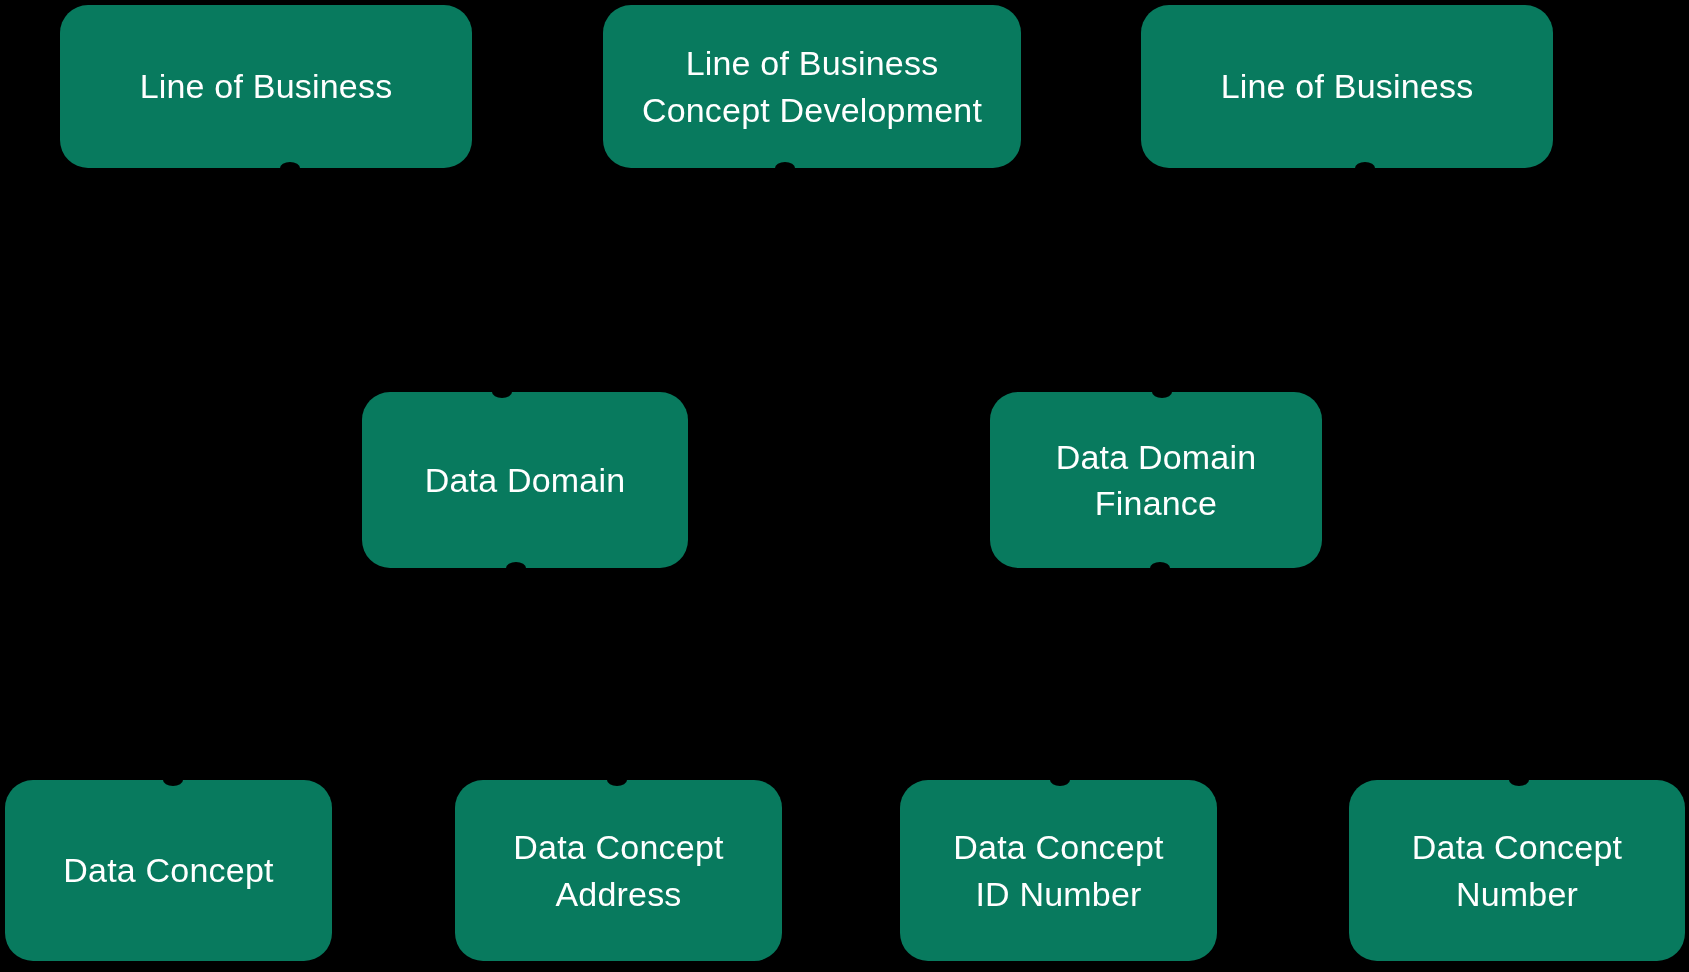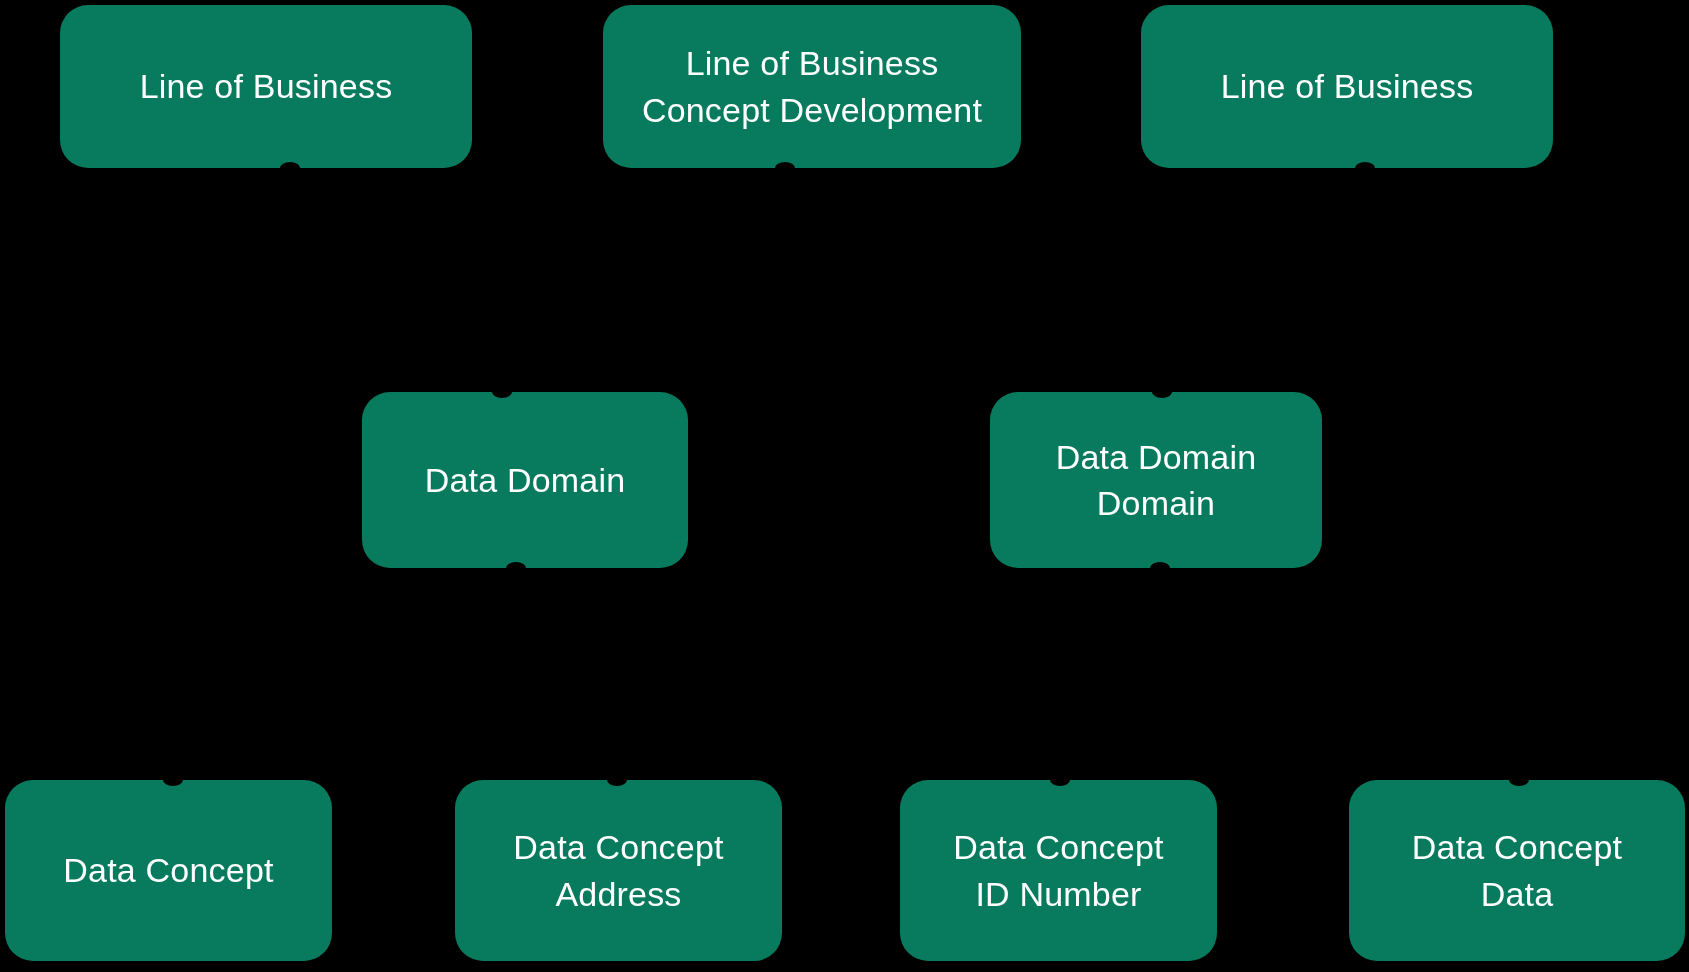--- a/index.html
+++ b/index.html
@@ -80,21 +80,21 @@
     <div class="node-label">
       <span>Data Domain</span>
     </div>
     <span class="notch notch-top" style="left:130px;"></span>
     <span class="notch notch-bottom" style="left:144px;"></span>
   </div>
 
   <div class="node" style="left:990px; top:392px; width:332px; height:176px;">
     <div class="node-label">
       <span>Data Domain</span>
-      <span>Domain</span>
+      <span>Finance</span>
     </div>
     <span class="notch notch-top" style="left:162px;"></span>
     <span class="notch notch-bottom" style="left:160px;"></span>
   </div>
 
   <div class="node" style="left:5px; top:780px; width:327px; height:181px;">
     <div class="node-label">
       <span>Data Concept</span>
     </div>
     <span class="notch notch-top" style="left:158px;"></span>
@@ -112,18 +112,18 @@
     <div class="node-label">
       <span>Data Concept</span>
       <span>ID Number</span>
     </div>
     <span class="notch notch-top" style="left:150px;"></span>
   </div>
 
   <div class="node" style="left:1349px; top:780px; width:336px; height:181px;">
     <div class="node-label">
       <span>Data Concept</span>
-      <span>Data</span>
+      <span>Number</span>
     </div>
     <span class="notch notch-top" style="left:160px;"></span>
   </div>
 
 </div>
 
 </body></html>

